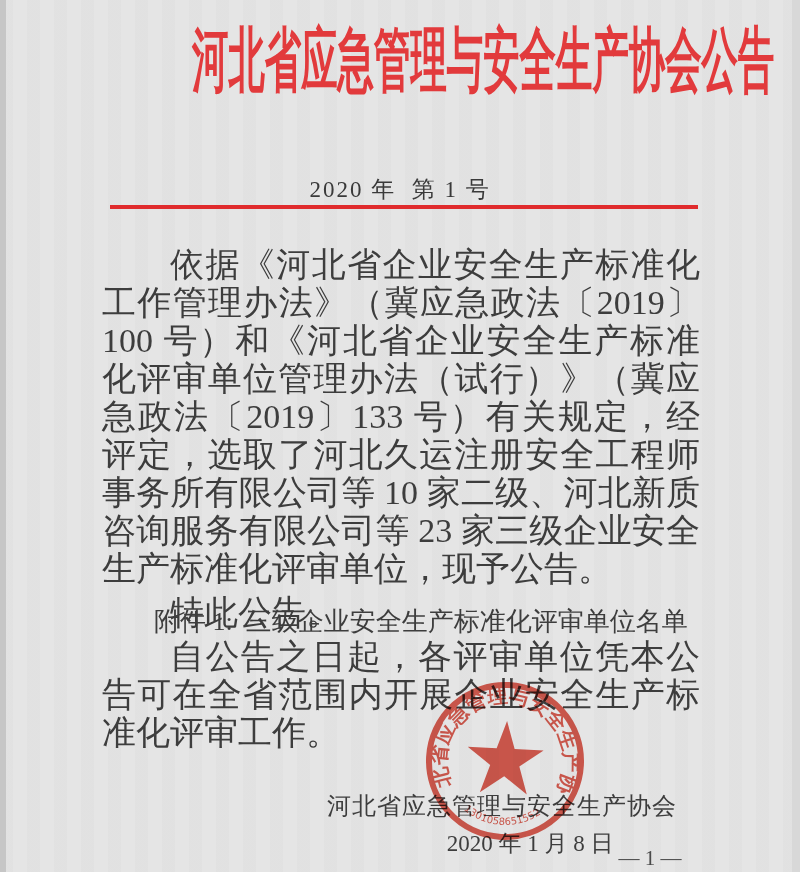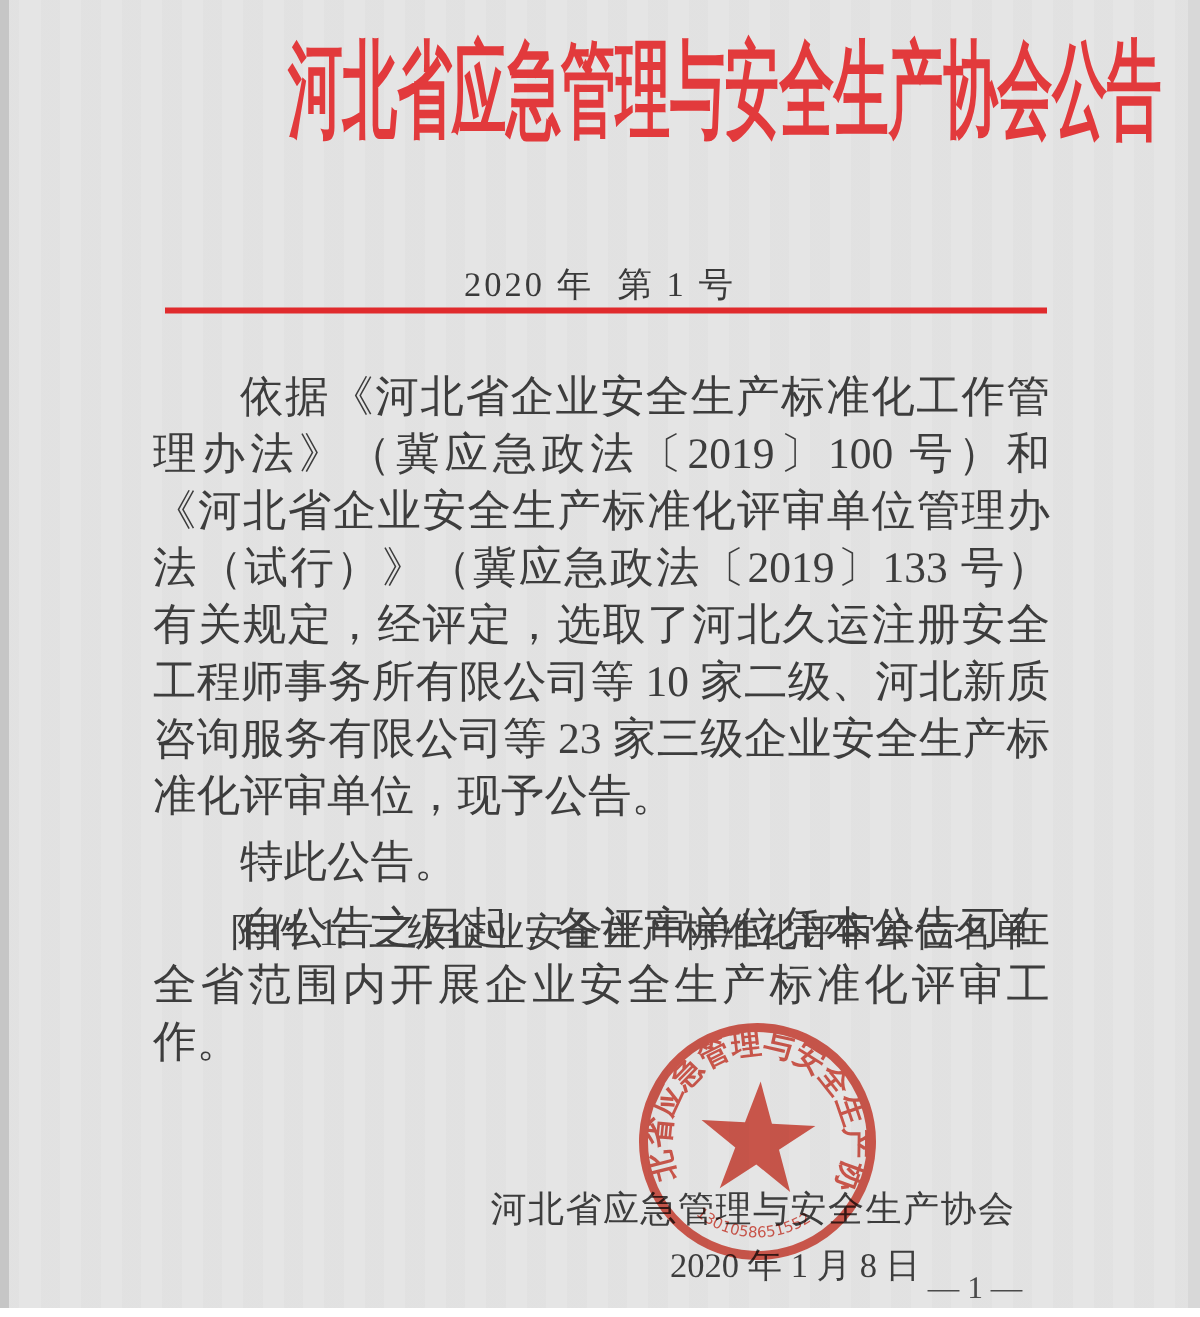--- a/index.html
+++ b/index.html
@@ -39,21 +39,21 @@
     position: absolute; top: 174px; left: 0; right: 0;
     text-align: center; white-space: pre;
     font-size: 23px; color: #3a3a3a; letter-spacing: 2px;
   }
   .red-rule {
     position: absolute; top: 205px; left: 110px; width: 588px; height: 4px;
     background: #e02b2d;
   }
   .body-text {
     position: absolute; top: 246px; left: 102px; width: 598px;
-    font-size: 29px; line-height: 38px; color: #3d3d3d;
+    font-size: 34px; line-height: 38px; color: #3d3d3d;
     text-align: justify;
   }
   .body-text p { margin: 0 0 6px 0; text-indent: 2em; }
   .attachments {
     position: absolute; top: 604px; left: 102px; width: 598px;
     font-size: 26px; line-height: 36px; color: #3d3d3d;
   }
   .attachments div { text-indent: 2em; white-space: pre; }
   .signature-org {
     position: absolute; top: 790px; left: 202px; width: 600px;

